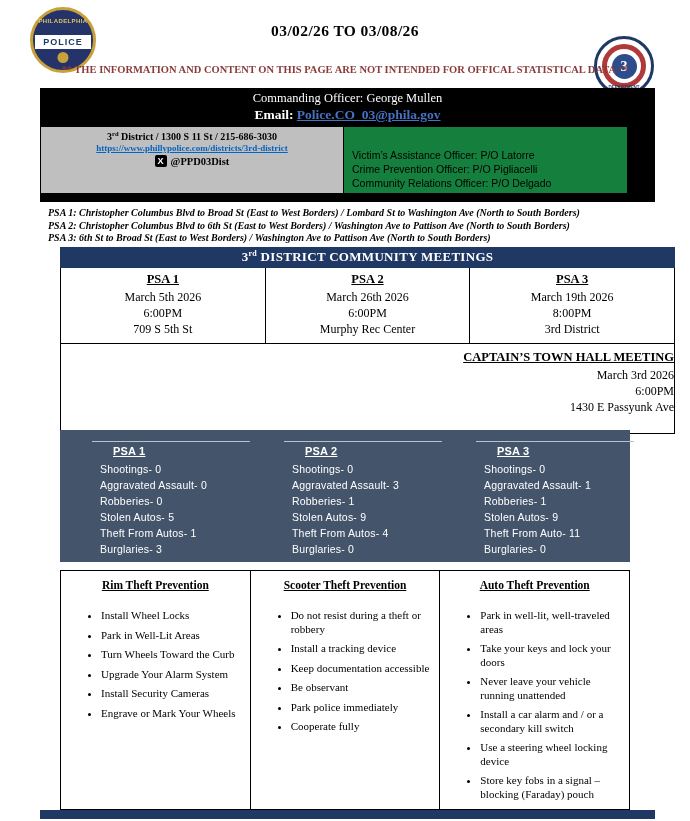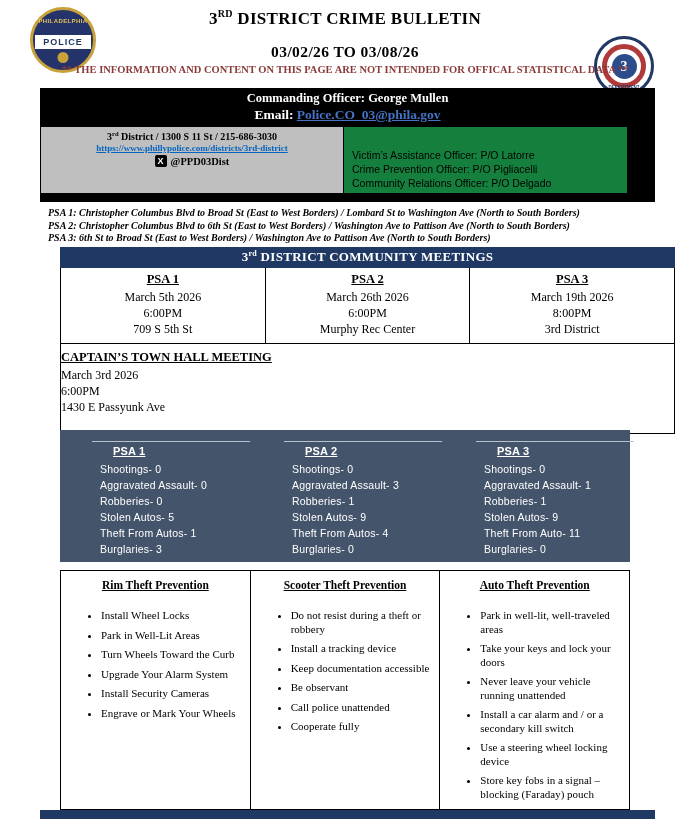--- a/index.html
+++ b/index.html
@@ -36,21 +36,21 @@
   .title-block { position:absolute; top:8px; left:0; width:100%; text-align:center; }
   .title-main { font-size:17px; font-weight:bold; letter-spacing:.3px; }
   .title-main sup { font-size:10px; }
   .title-date { font-size:15.5px; font-weight:bold; margin-top:14px; letter-spacing:.4px; }
   .disclaimer { position:absolute; top:64px; left:0; width:100%; text-align:center;
     font-size:10.5px; font-weight:bold; color:#8B3A3A; }
 
   
   .hdr { position:absolute; top:88px; left:40px; width:615px; }
   .hdr-black { background:#000; color:#fff; text-align:center; padding:3px 0 4px; }
-  .hdr-co { font-size:12.5px; font-weight:bold; }
+  .hdr-co { font-size:12.5px; font-weight:normal; }
   .hdr-email { font-size:13.5px; font-weight:bold; margin-top:1px; }
   .email-link { color:#4472C4; text-decoration:underline; cursor:pointer; }
   .hdr-row2 { display:flex; }
   .cell-district { width:304px; background:#BFBFBF; border:1px solid #000; border-top:none;
     text-align:center; padding:3px 0 2px; }
   .district-line { font-size:10px; font-weight:bold; }
   .district-line sup { font-size:6.5px; }
   .district-link { display:block; font-size:9px; font-weight:bold; color:#0563C1;
     text-decoration:underline; margin-top:1px; cursor:pointer; }
   .district-x { margin-top:2px; display:flex; align-items:center; justify-content:center; gap:4px;
@@ -74,21 +74,21 @@
   
   .meet { position:absolute; top:247px; left:40px; width:615px;margin-left:20px; }
   .meet-banner { background:#1F3864; color:#fff; text-align:center; font-weight:bold;
     font-size:13px; padding:2px 0 3px; letter-spacing:.3px; }
   .meet-banner sup { font-size:8px; }
   .meet-cols { display:flex; border:1px solid #000; border-top:none; }
   .meet-col { flex:1; border-right:1px solid #000; text-align:center; padding:4px 0 6px; min-height:72px; }
   .meet-col:last-child { border-right:none; }
   .meet-title { font-size:12.5px; font-weight:bold; text-decoration:underline; margin-bottom:2px; }
   .meet-line { font-size:12px; line-height:16px; }
-  .townhall { border:1px solid #000; border-top:none; text-align:left; padding:6px 0 0; height:90px; }
+  .townhall { border:1px solid #000; border-top:none; text-align:right; padding:6px 0 0; height:90px; }
   .th-title { font-size:12.5px; font-weight:bold; text-decoration:underline; margin-bottom:2px; }
 
   
   .stats { position:absolute; top:430px; left:60px; width:570px; height:132px;
     background:#44546A; color:#fff; font-family:"Liberation Sans",sans-serif;
     display:flex; padding:11px 4px 0; }
   .stat-col { flex:1; padding-left:36px; padding-right:6px; }
   .stat-rule { border-top:1px solid #B8C1CE; width:158px; margin-left:-8px; }
   .stat-title { font-size:11px; font-weight:bold; text-decoration:underline;
     margin:3px 0 4px 13px; letter-spacing:.2px; }
@@ -117,21 +117,20 @@
   </div>
 
   <div class="logo-right">
     <div class="lr-red">
       <div class="lr-center">3</div>
     </div>
     <div class="lr-dept">DEPARTMENT</div>
   </div>
 
   <div class="title-block">
-    <div class="title-main"><span>3</span><sup>RD</sup><span> DISTRICT CRIME BULLETIN</span></div>
     <div class="title-date">03/02/26 TO 03/08/26</div>
   </div>
   <div class="disclaimer">** THE INFORMATION AND CONTENT ON THIS PAGE ARE NOT INTENDED FOR OFFICAL STATISTICAL DATA **</div>
 
   <div class="hdr">
     <div class="hdr-black">
       <div class="hdr-co">Commanding Officer: George Mullen</div>
       <div class="hdr-email"><span>Email: </span><span class="email-link">Police.CO_03@phila.gov</span></div>
     </div>
     <div class="hdr-row2">
@@ -234,21 +233,21 @@
         <li>Engrave or Mark Your Wheels</li>
       </ul>
     </div>
     <div class="prev-col">
       <div class="prev-title">Scooter Theft Prevention</div>
       <ul class="prev-list">
         <li>Do not resist during a theft or robbery</li>
         <li>Install a tracking device</li>
         <li>Keep documentation accessible</li>
         <li>Be observant</li>
-        <li>Call police unattended</li>
+        <li>Park police immediately</li>
         <li>Cooperate fully</li>
       </ul>
     </div>
     <div class="prev-col">
       <div class="prev-title">Auto Theft Prevention</div>
       <ul class="prev-list">
         <li>Park in well-lit, well-traveled areas</li>
         <li>Take your keys and lock your doors</li>
         <li>Never leave your vehicle running unattended</li>
         <li>Install a car alarm and / or a secondary kill switch</li>

